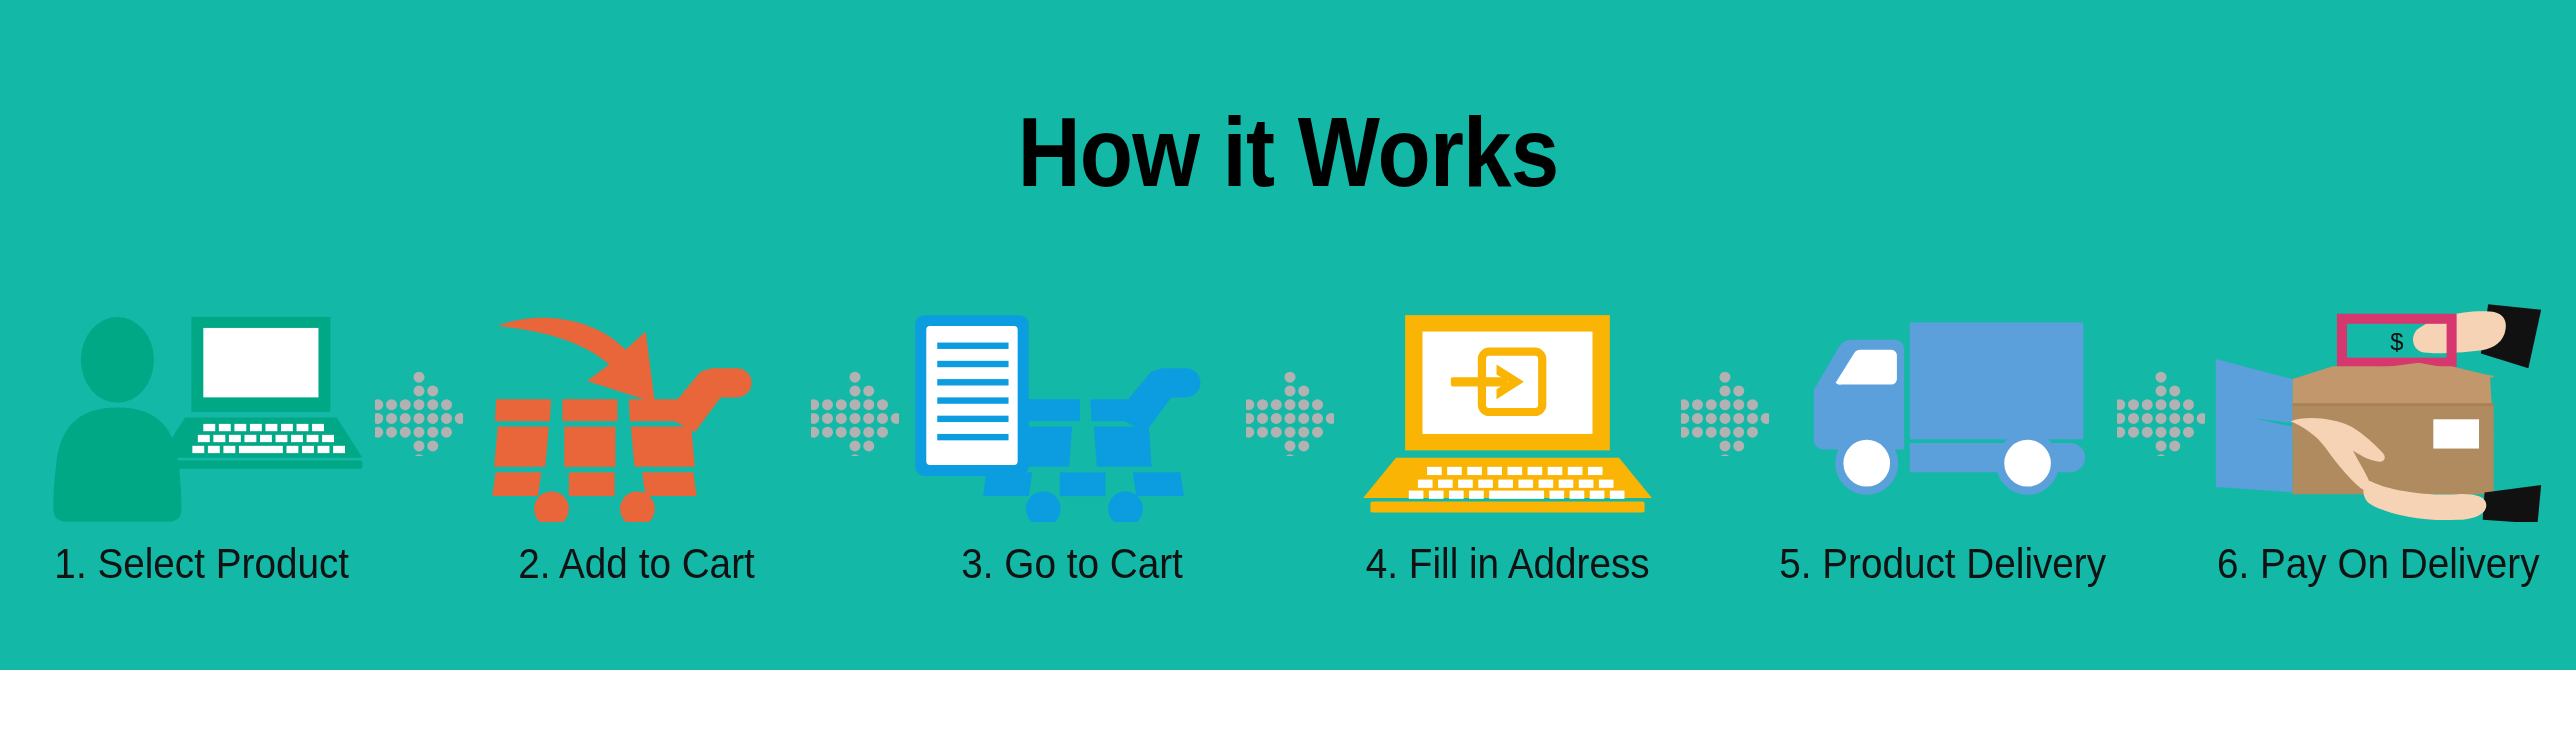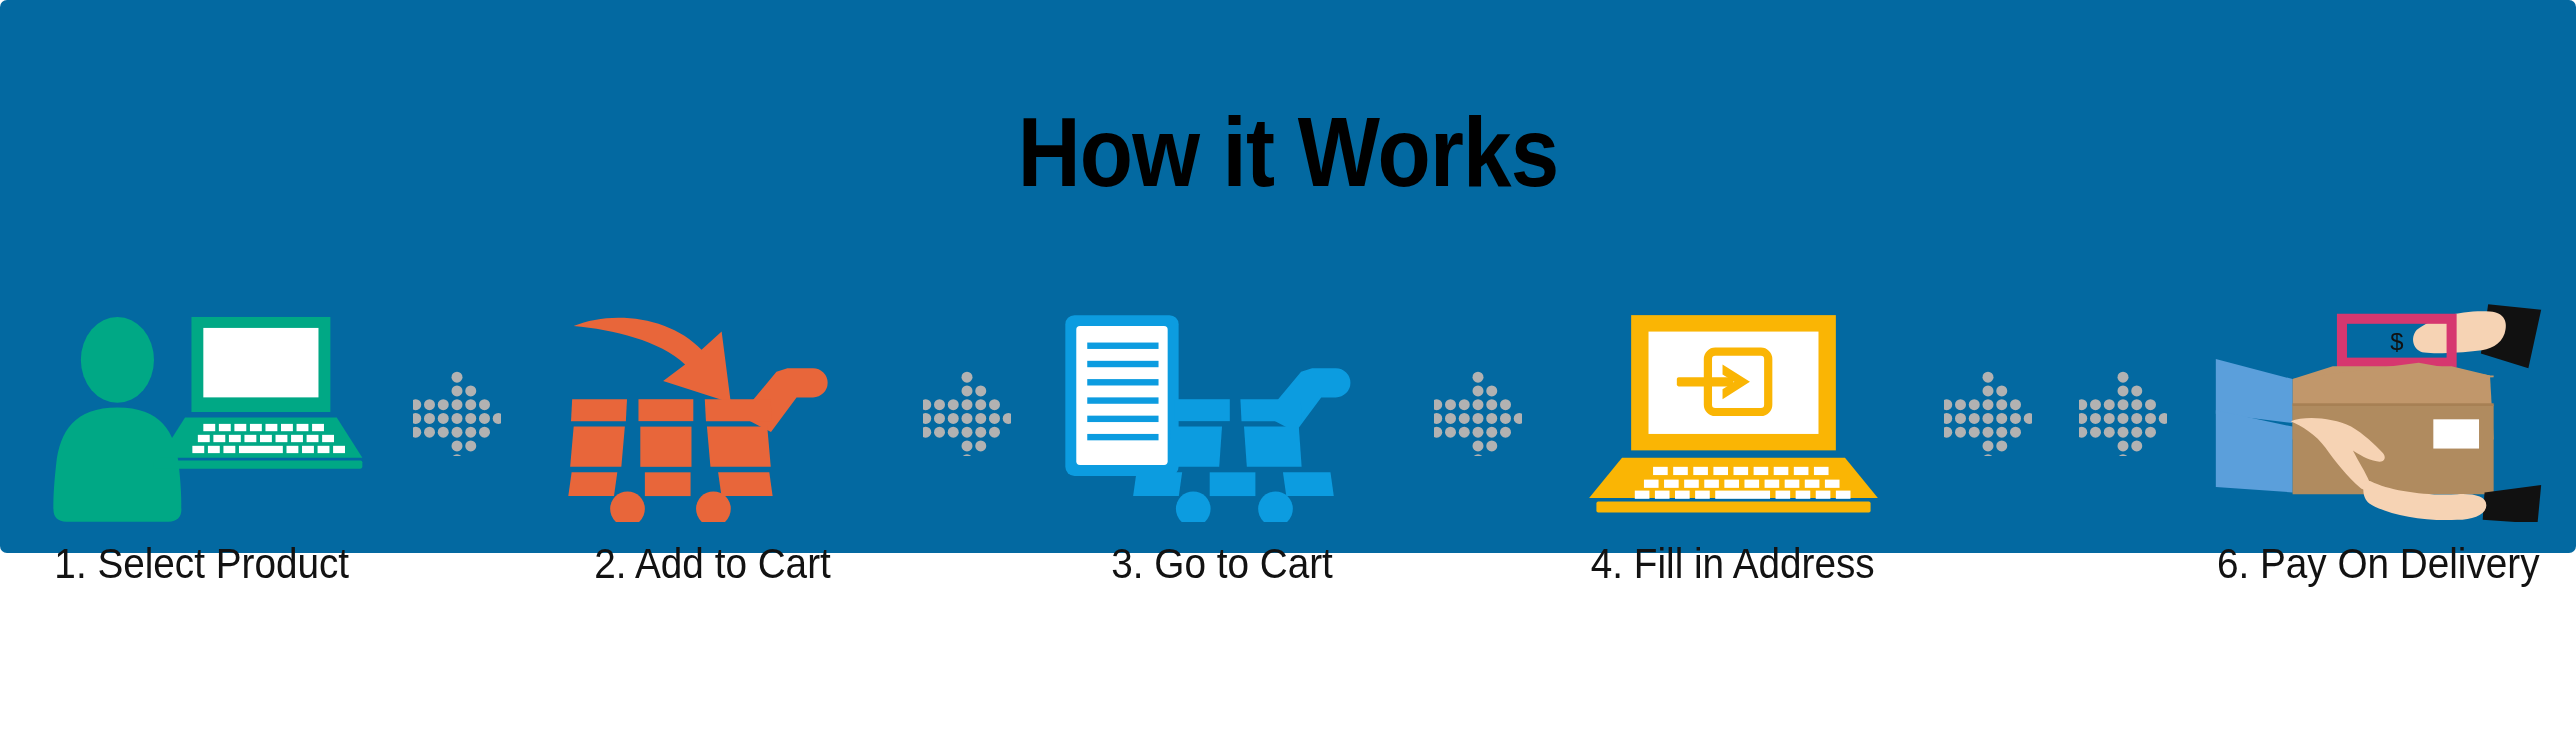--- a/index.html
+++ b/index.html
@@ -9,23 +9,22 @@
   }
   body {
     width: 2576px;
     height: 745px;
     font-family: "Liberation Sans", sans-serif;
     overflow: hidden;
   }
   .page {
     position: relative;
     width: 2576px;
-    height: 553px;
-    background: #0369a1;
-    border-radius: 7px;
+    height: 670px;
+    background: #14b8a6;
   }
 
   
   .title {
     position: absolute;
     top: 102px;
     left: 0;
     width: 2576px;
     text-align: center;
     font-family: "Liberation Sans Narrow", "Liberation Sans", sans-serif;
@@ -401,20 +400,42 @@
           <circle cx="48" cy="70" r="6"></circle>
             <circle cx="63" cy="70" r="6"></circle>
             <circle cx="78" cy="70" r="6"></circle>
           <circle cx="48" cy="85" r="6"></circle>
             <circle cx="63" cy="85" r="6"></circle>
           <circle cx="48" cy="100" r="6"></circle>
         </g>
       </svg>
     </div>
 
+    <div class="step">
+      <div class="icon-stage">
+        <div class="icon-wrap">
+          <svg width="329" height="220" viewBox="0 0 360 240" xmlns="http://www.w3.org/2000/svg">
+            <g fill="#5B9FDB">
+
+              <path d="M38 96 L66 48 a16 16 0 0 1 13 -7 h48 a10 10 0 0 1 10 10 v110 h-89 a10 10 0 0 1 -10 -10 z"></path>
+
+              <rect x="143" y="22" width="190" height="128"></rect>
+
+              <path d="M143 154 h176 a16 16 0 0 1 0 32 h-176 z"></path>
+            </g>
+
+            <path d="M62 88 L82 56 a8 8 0 0 1 7 -4 h34 a6 6 0 0 1 6 6 v26 a6 6 0 0 1 -6 6 h-55 a6 6 0 0 1 -6 -2 z" fill="#ffffff"></path>
+
+            <circle cx="96" cy="176" r="30" fill="#ffffff" stroke="#5B9FDB" stroke-width="9"></circle>
+            <circle cx="272" cy="176" r="30" fill="#ffffff" stroke="#5B9FDB" stroke-width="9"></circle>
+          </svg>
+        </div>
+      </div>
+      <div class="step-label">5. Product Delivery</div>
+    </div>
 
     <div class="sep">
       <svg width="88" height="88" viewBox="0 0 96 96" xmlns="http://www.w3.org/2000/svg">
         <g fill="#B2B2B2">
           <circle cx="48" cy="10" r="6"></circle>
           <circle cx="48" cy="25" r="6"></circle>
             <circle cx="63" cy="25" r="6"></circle>
           <circle cx="3" cy="40" r="6"></circle>
             <circle cx="18" cy="40" r="6"></circle>
             <circle cx="33" cy="40" r="6"></circle>

